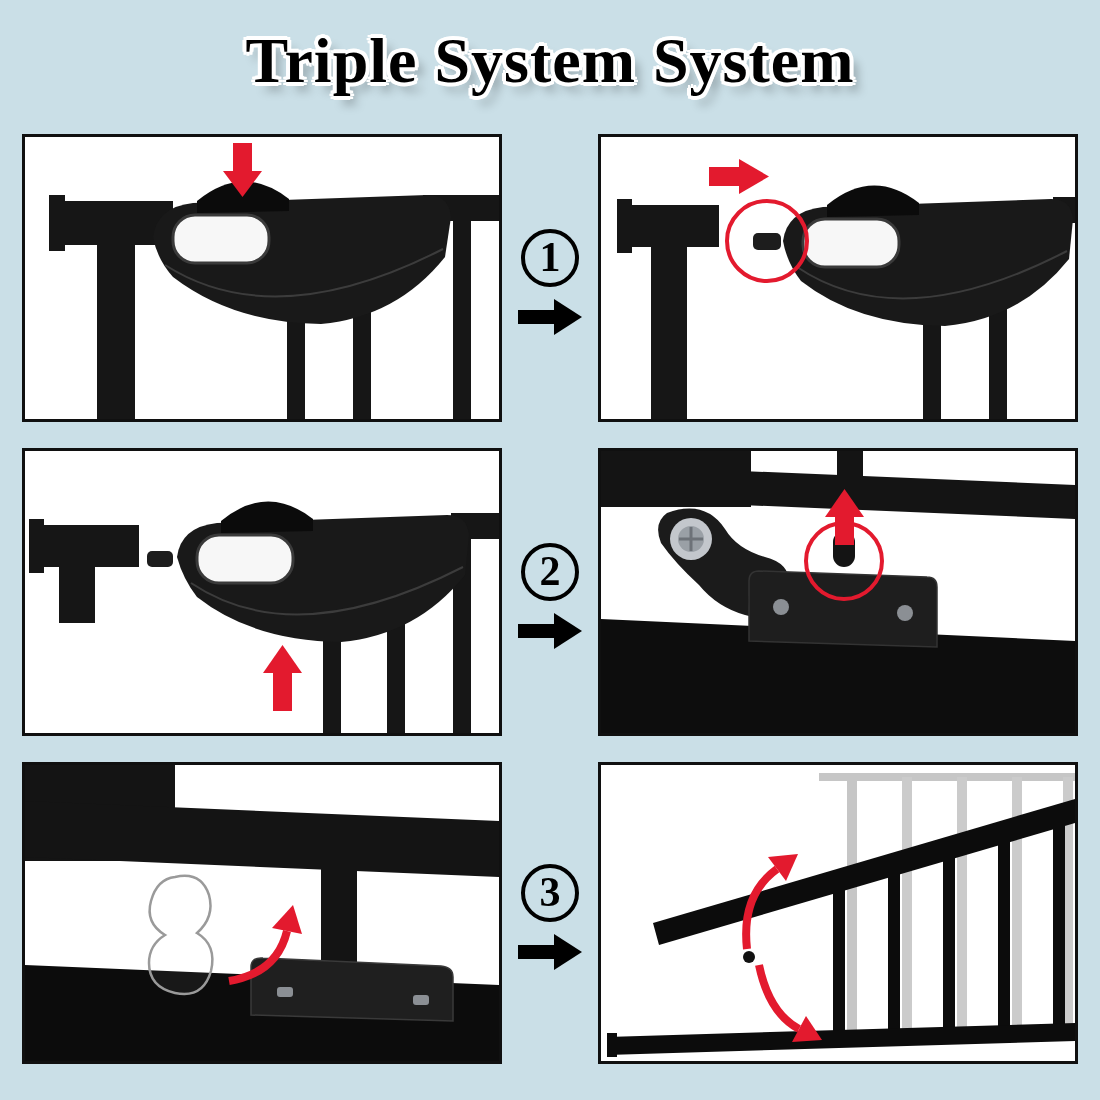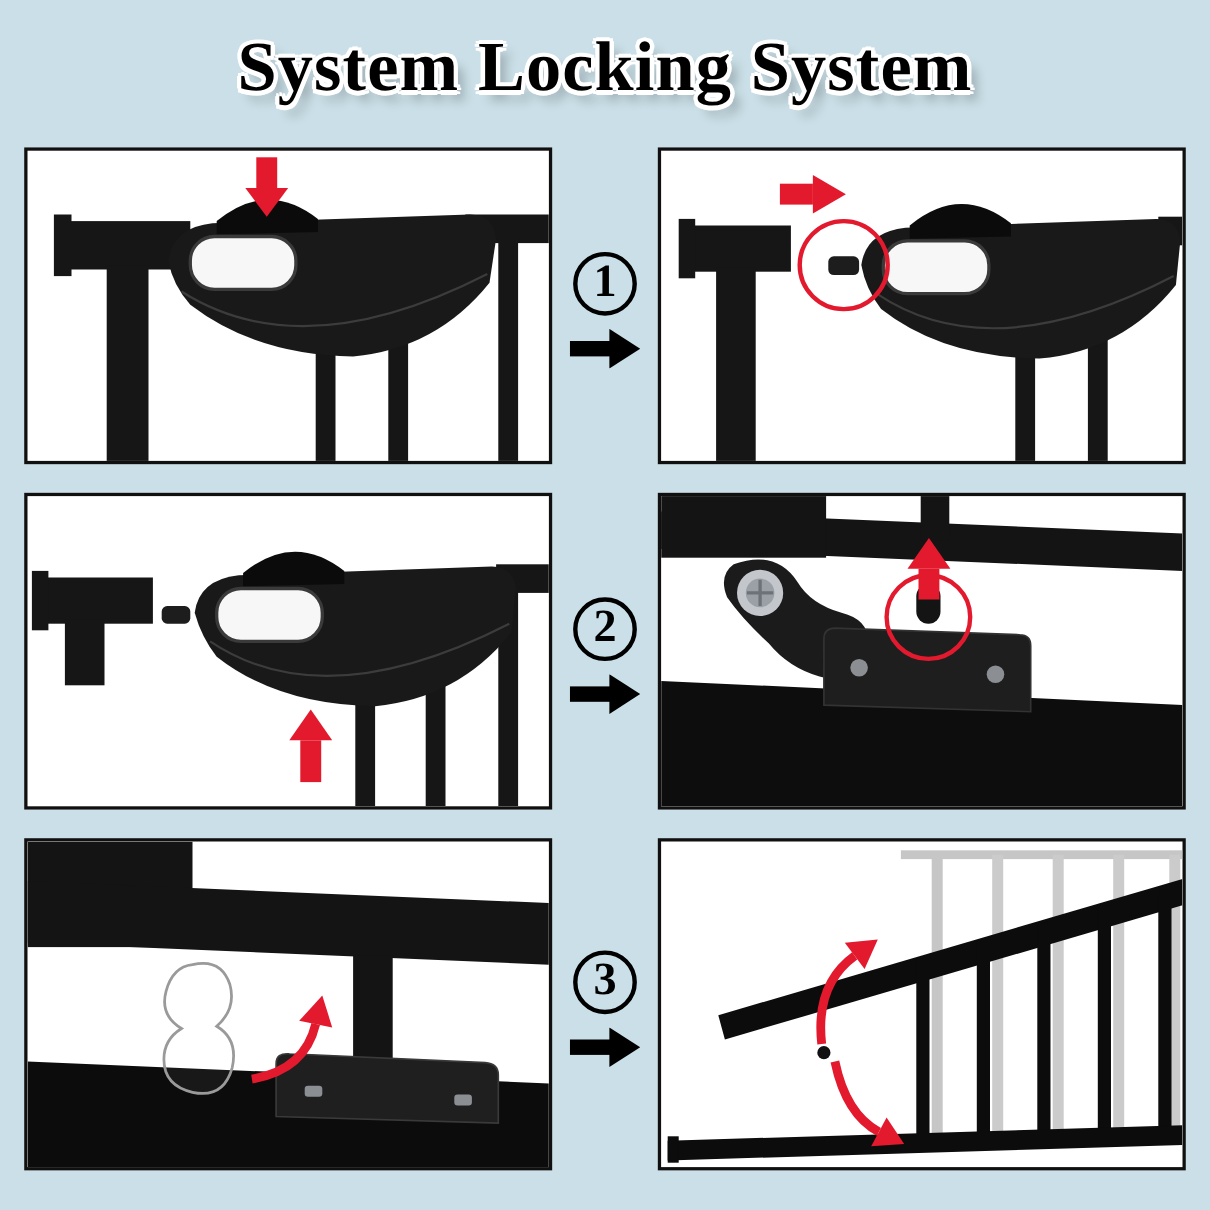--- a/index.html
+++ b/index.html
@@ -23,21 +23,21 @@
     width:58px; height:58px; border:4px solid #000; border-radius:50%;
     display:flex; align-items:center; justify-content:center;
     font-size:42px; font-weight:bold; color:#000; padding-bottom:3px;
   }
   .rfill { fill: var(--red,#e31a2e); }
   .rstroke { stroke: var(--red,#e31a2e); }
 </style>
 </head>
 <body>
 
-<div class="title">System Locking System</div>
+<div class="title">Triple System System</div>
 
 <div class="rows">
 
   <div class="row row1">
     <div class="panel h288">
       <svg viewBox="0 0 474 282">
         <g>
           <rect x="30" y="64" width="118" height="44" fill="#161616"></rect>
           <rect x="24" y="58" width="16" height="56" fill="#161616"></rect>
           <rect x="72" y="104" width="38" height="178" fill="#161616"></rect>

